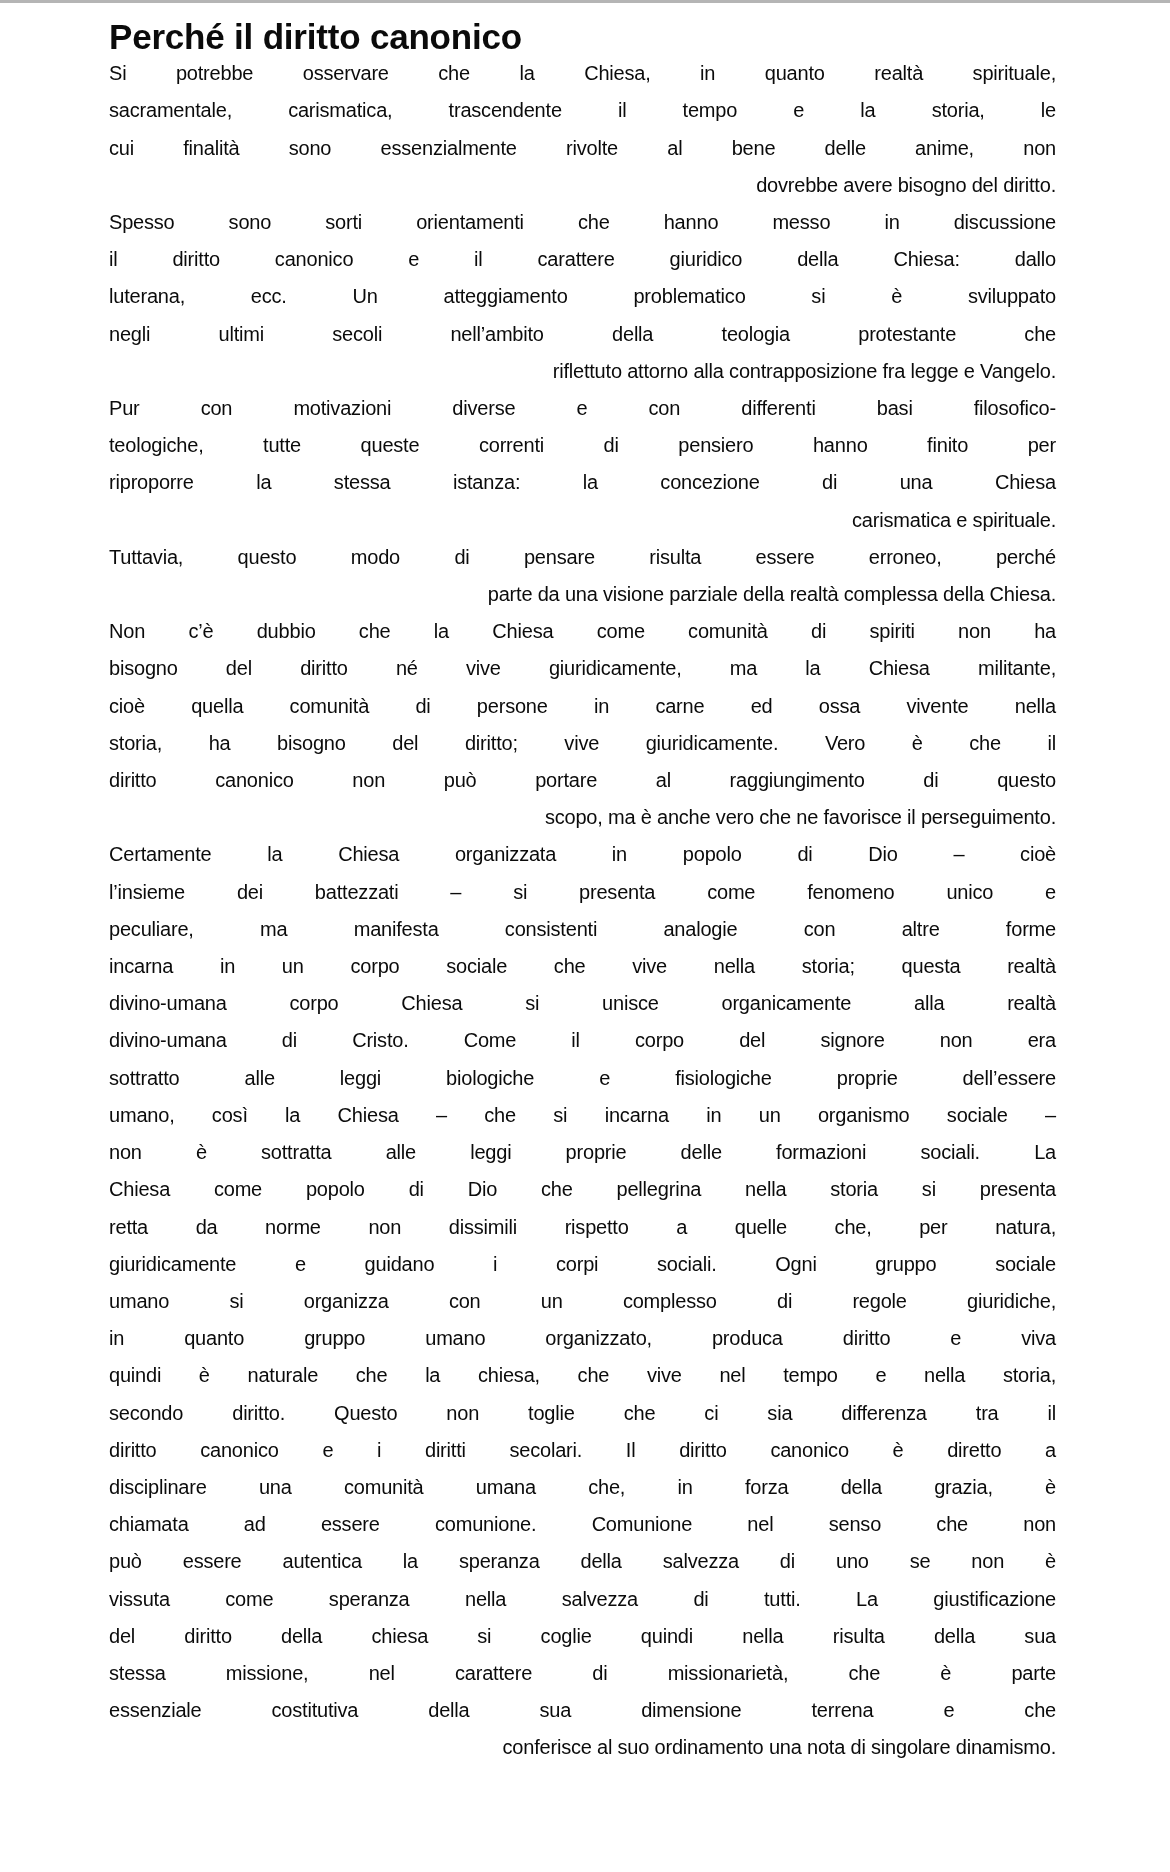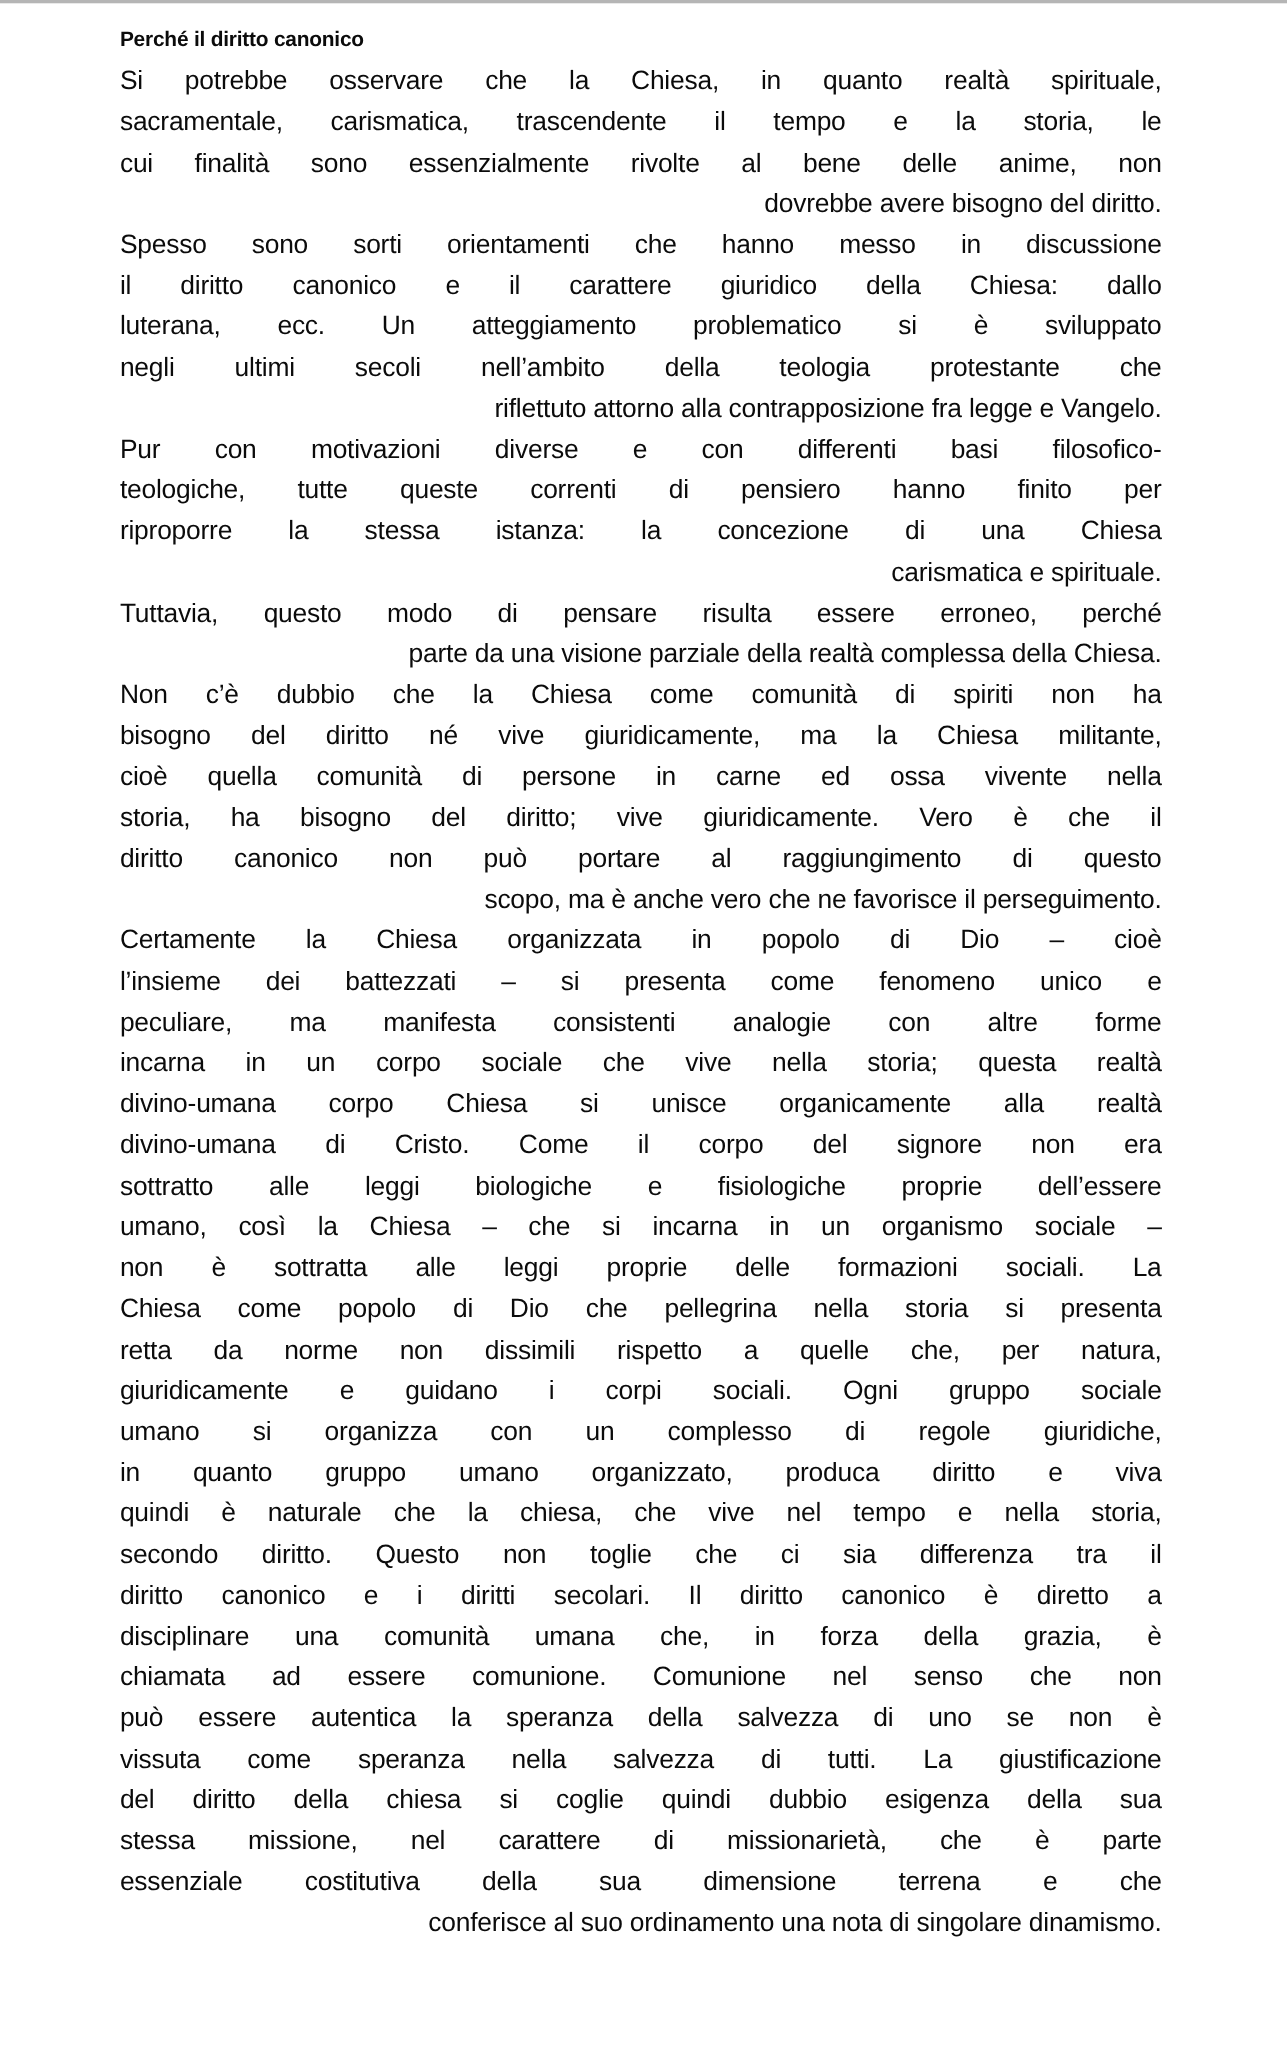--- a/index.html
+++ b/index.html
@@ -24,32 +24,32 @@
     height: 3px;
     background: #b5b5b5;
   }
   .content {
     position: absolute;
     top: 18px;
     left: 109px;
     width: 947px;
   }
   .doc-title {
-    font-size: 19px;
+    font-size: 35px;
     font-weight: bold;
     line-height: 37.2px;
     letter-spacing: -0.2px;
     white-space: nowrap;
   }
   .paragraph {
     margin: 0;
     padding: 0;
   }
   .line {
-    font-size: 24px;
+    font-size: 20px;
     line-height: 37.2px;
     letter-spacing: -0.2px;
     color: #0b0b0b;
   }
   .line.fill {
     text-align: justify;
     text-align-last: justify;
     -moz-text-align-last: justify;
   }
   .line.end {
@@ -110,20 +110,20 @@
           <div class="line fill">giuridicamente e guidano i corpi sociali. Ogni gruppo sociale</div>
           <div class="line fill">umano si organizza con un complesso di regole giuridiche,</div>
           <div class="line fill">in quanto gruppo umano organizzato, produca diritto e viva</div>
           <div class="line fill">quindi è naturale che la chiesa, che vive nel tempo e nella storia,</div>
           <div class="line fill">secondo diritto. Questo non toglie che ci sia differenza tra il</div>
           <div class="line fill">diritto canonico e i diritti secolari. Il diritto canonico è diretto a</div>
           <div class="line fill">disciplinare una comunità umana che, in forza della grazia, è</div>
           <div class="line fill">chiamata ad essere comunione. Comunione nel senso che non</div>
           <div class="line fill">può essere autentica la speranza della salvezza di uno se non è</div>
           <div class="line fill">vissuta come speranza nella salvezza di tutti. La giustificazione</div>
-          <div class="line fill">del diritto della chiesa si coglie quindi dubbio esigenza della sua</div>
+          <div class="line fill">del diritto della chiesa si coglie quindi nella risulta della sua</div>
           <div class="line fill">stessa missione, nel carattere di missionarietà, che è parte</div>
           <div class="line fill">essenziale costitutiva della sua dimensione terrena e che</div>
           <div class="line end">conferisce al suo ordinamento una nota di singolare dinamismo.</div>
         </div>
       </div>
   </div>
 </div>
 
 </body></html>

